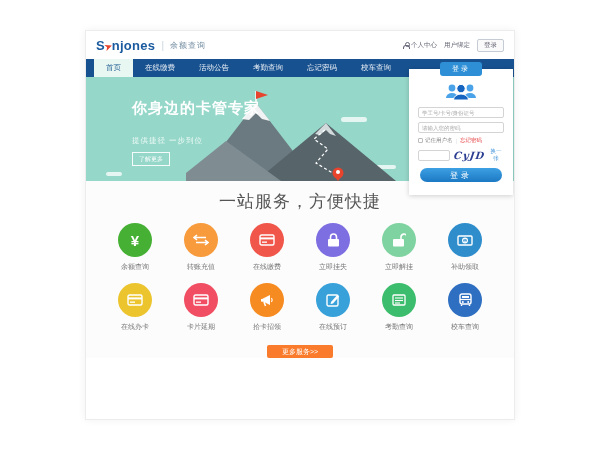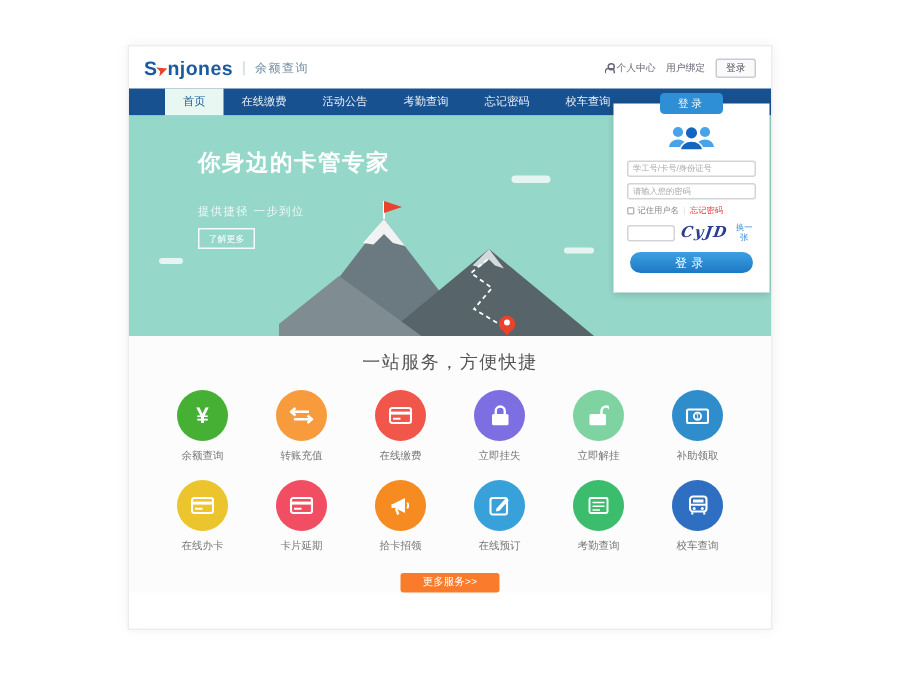--- a/index.html
+++ b/index.html
@@ -15,26 +15,26 @@
   .hdr-div { color:#c9d4dd; font-size:10px; margin:0 6px; }
   .hdr-prod { color:#6f8aa0; font-size:8px; letter-spacing:1px; }
   .hdr-right { margin-left:auto; display:flex; align-items:center; gap:7px; }
   .hdr-link { font-size:6.5px; color:#667; cursor:pointer; display:flex; align-items:center; gap:2px;}
   .person-ico { width:6px; height:6px; display:inline-block; position:relative; }
   .person-ico:before{ content:""; position:absolute; left:1.5px; top:0; width:3px; height:3px; border:.8px solid #667; border-radius:50%; }
   .person-ico:after{ content:""; position:absolute; left:0; top:3.4px; width:5px; height:2.5px; border:.8px solid #667; border-bottom:none; border-radius:3px 3px 0 0; }
   .hdr-login { font-size:6.5px; color:#556; border:1px solid #c5ccd3; border-radius:2px; padding:1px 6px; background:#fafafa; cursor:pointer; }
 
   
-  .nav { height:18px; background:#17518f; display:flex; align-items:stretch; padding-left:24px; }
+  .nav { height:18px; background:#17518f; display:flex; align-items:stretch; padding-left:8px; }
   .nav-item { color:#e8eef5; font-size:7.5px; padding:0 12px; display:flex; align-items:center; cursor:pointer; }
   .nav-item.active { background:#e9f7f3; color:#1a5a8f; }
 
   
-  .hero { position:relative; height:147px; background:#95d7c9; overflow:hidden; }
+  .hero { position:relative; height:104px; background:#95d7c9; overflow:hidden; }
   .hero-text { position:absolute; left:46px; top:22px; z-index:2; }
   .hero-title { font-size:15px; font-weight:bold; color:#ffffff; letter-spacing:1px; }
   .hero-sub { font-size:7.5px; color:#f0fbf8; margin-top:18px; letter-spacing:1px; }
   .hero-cta { display:inline-block; margin-top:6px; font-size:6px; color:#fff; border:1px solid rgba(255,255,255,.9); padding:1.5px 6px; cursor:pointer; background:transparent; }
   .cloud { position:absolute; background:rgba(255,255,255,.75); border-radius:8px; }
   .mtn { position:absolute; left:100px; bottom:0; z-index:1; }
 
   
   .login { position:absolute; left:323px; top:38px; width:104px; min-height:126px; background:#fff; z-index:6;
            box-shadow:0 1px 5px rgba(0,0,0,.18); padding:10px 9px 8px; text-align:center; }
@@ -50,21 +50,21 @@
   .l-sep { color:#ddd; margin-left:3px; }
   .cap-row { display:flex; align-items:center; margin-bottom:6px; }
   .cap-row input { width:32px !important; margin:0 !important; }
   .cap-text { font-family:"DejaVu Serif",serif; font-style:italic; font-weight:bold; font-size:10px; color:#2c3e91; margin-left:4px; letter-spacing:1px; transform:skewX(-8deg); }
   .cap-refresh { font-size:5.5px; color:#3a8fd8; margin-left:3px; cursor:pointer; }
   .login-btn { width:82px; height:14px; border:none; border-radius:8px; background:linear-gradient(#3da0e3,#1c79c4);
                color:#fff; font-size:8px; letter-spacing:3px; cursor:pointer; display:block; margin:0 auto; }
 
   
   .svc { background:#fcfcfc; padding-top:9px; }
-  .svc-title, .ann-title { text-align:center; font-size:12px; color:#555; font-weight:500; letter-spacing:1px; }
+  .svc-title, .ann-title { text-align:center; font-size:17px; color:#555; font-weight:500; letter-spacing:1px; }
   .svc-grid { display:grid; grid-template-columns:repeat(6,1fr); row-gap:11px; margin:10px 16px 0; }
   .svc-item { text-align:center; cursor:pointer; }
   .circle { width:34px; height:34px; border-radius:50%; margin:0 auto; display:flex; align-items:center; justify-content:center; color:#fff; }
   .circle svg { display:block; }
   .glyph { font-size:15px; font-weight:bold; color:#fff; line-height:1; }
   .svc-label { font-size:7px; color:#777; margin-top:5px; }
   .c0{background:#46b035}.c1{background:#f79b3c}.c2{background:#f0564a}.c3{background:#7d6ee2}
   .c4{background:#7fd3a0}.c5{background:#2f8dcc}.c6{background:#ecc52e}.c7{background:#f14e63}
   .c8{background:#f68b21}.c9{background:#38a1da}.c10{background:#3cbd6d}.c11{background:#2f6fc1}
   .more-btn { display:block; margin:13px auto 0; width:66px; height:13px; background:#f97b2b; border:none; border-radius:2px;

